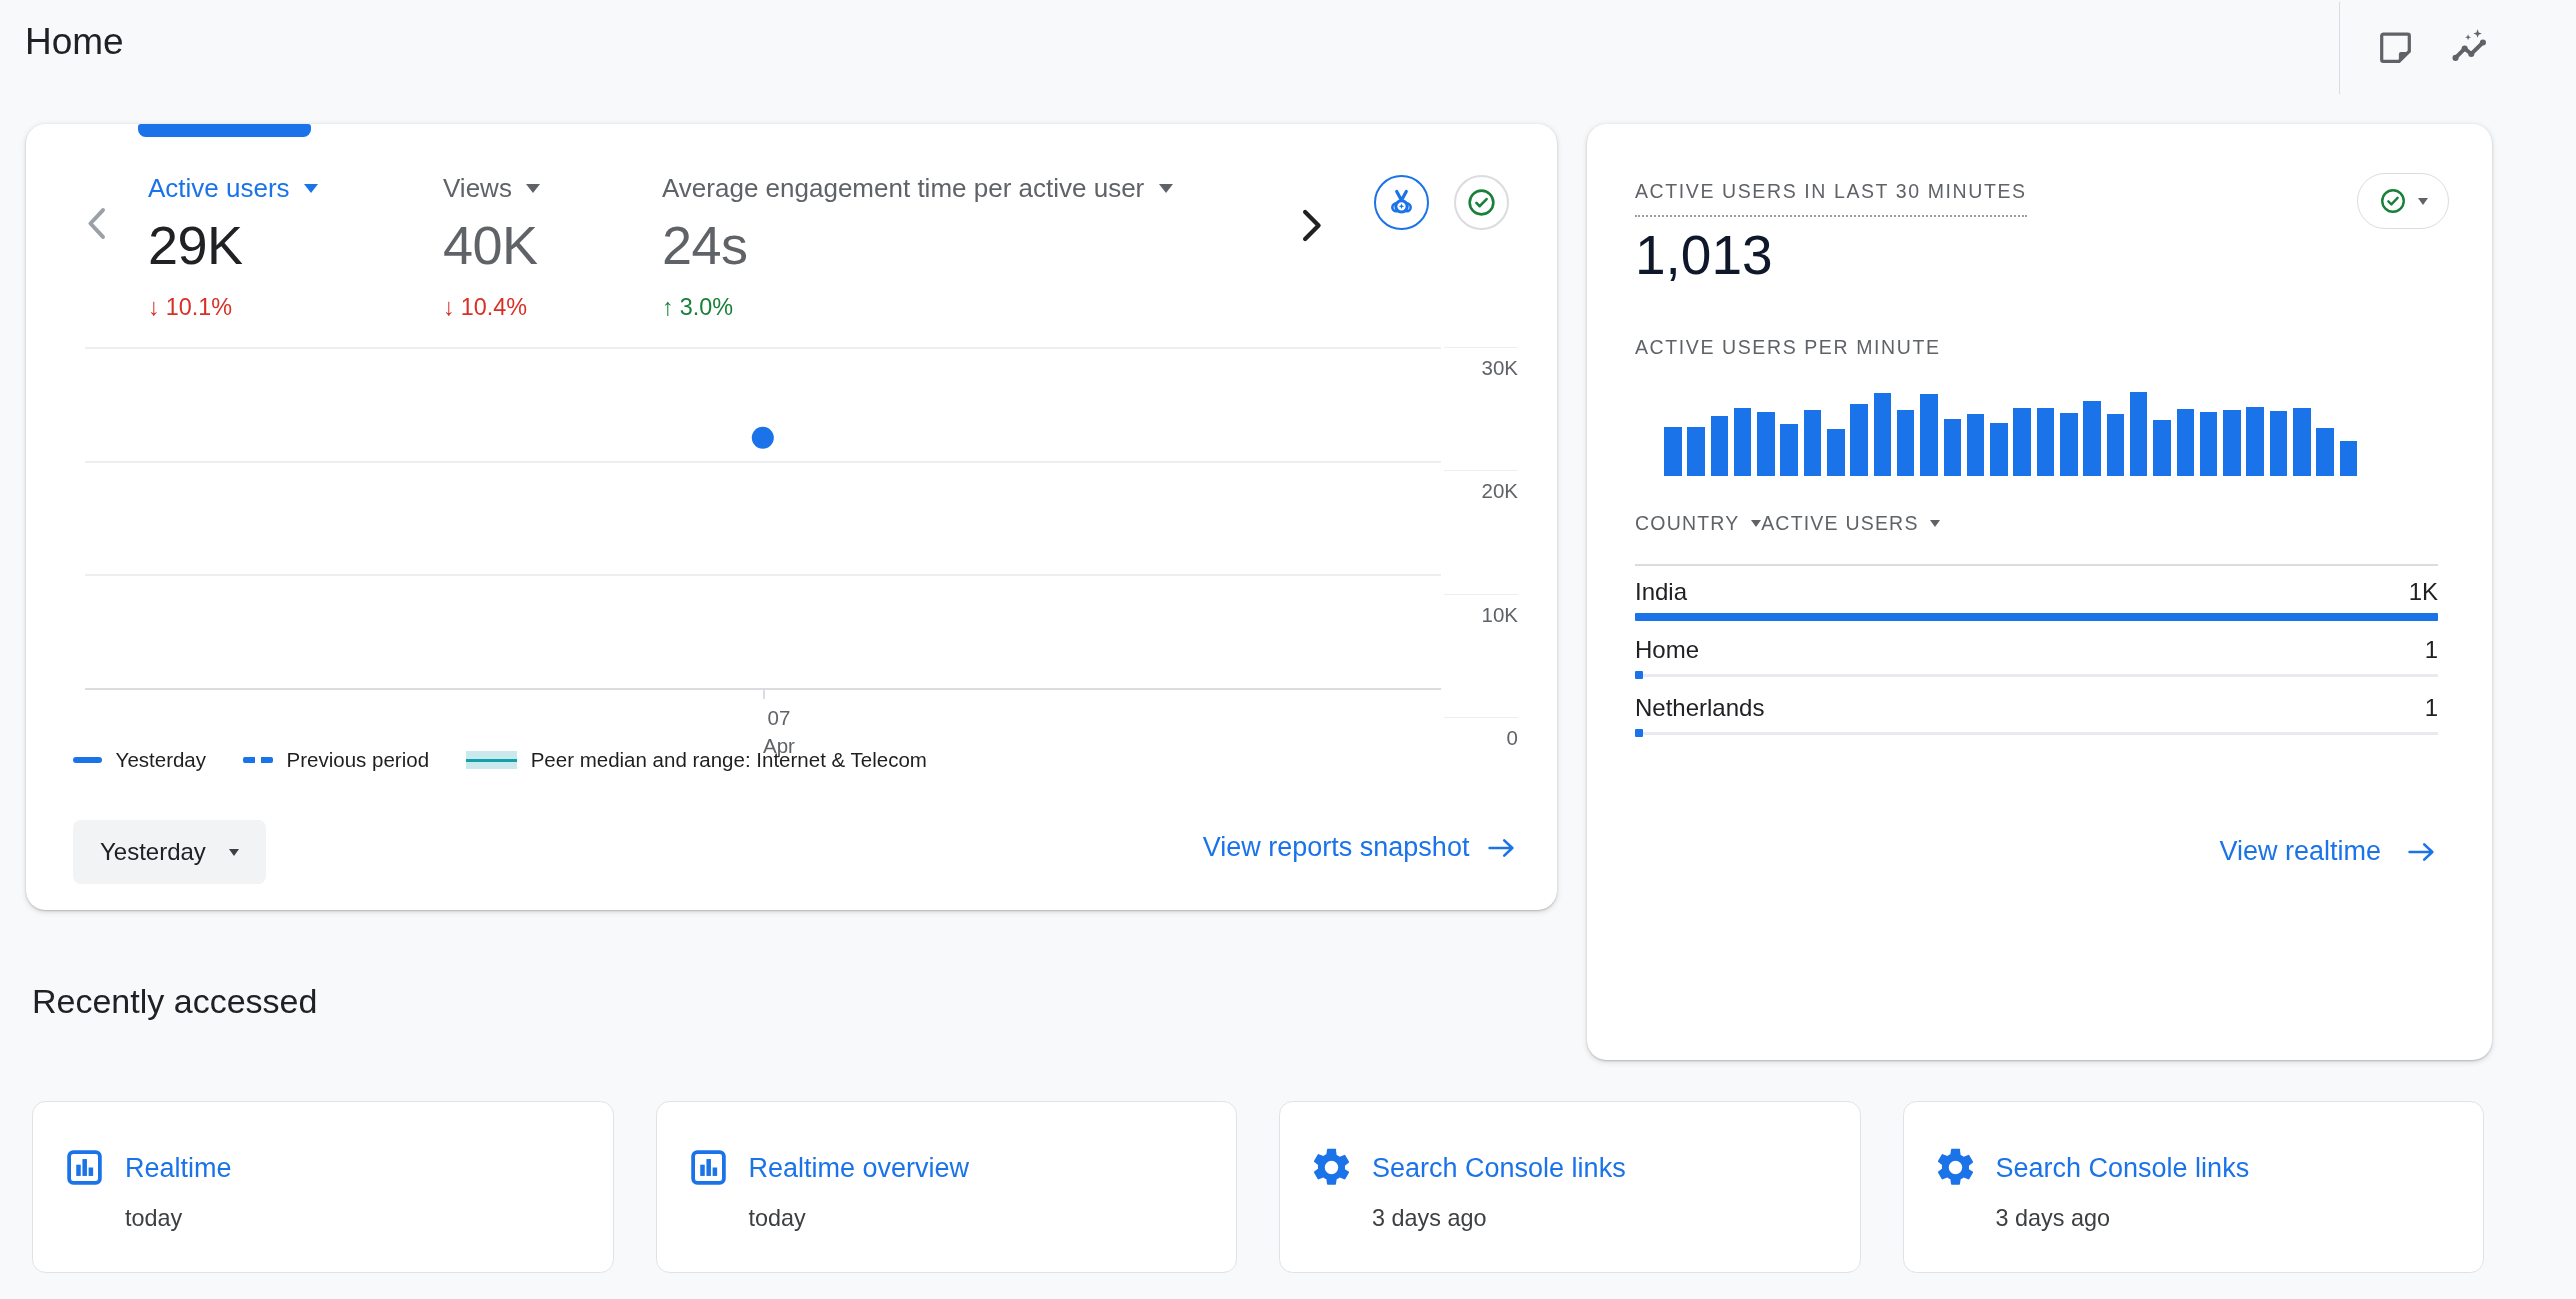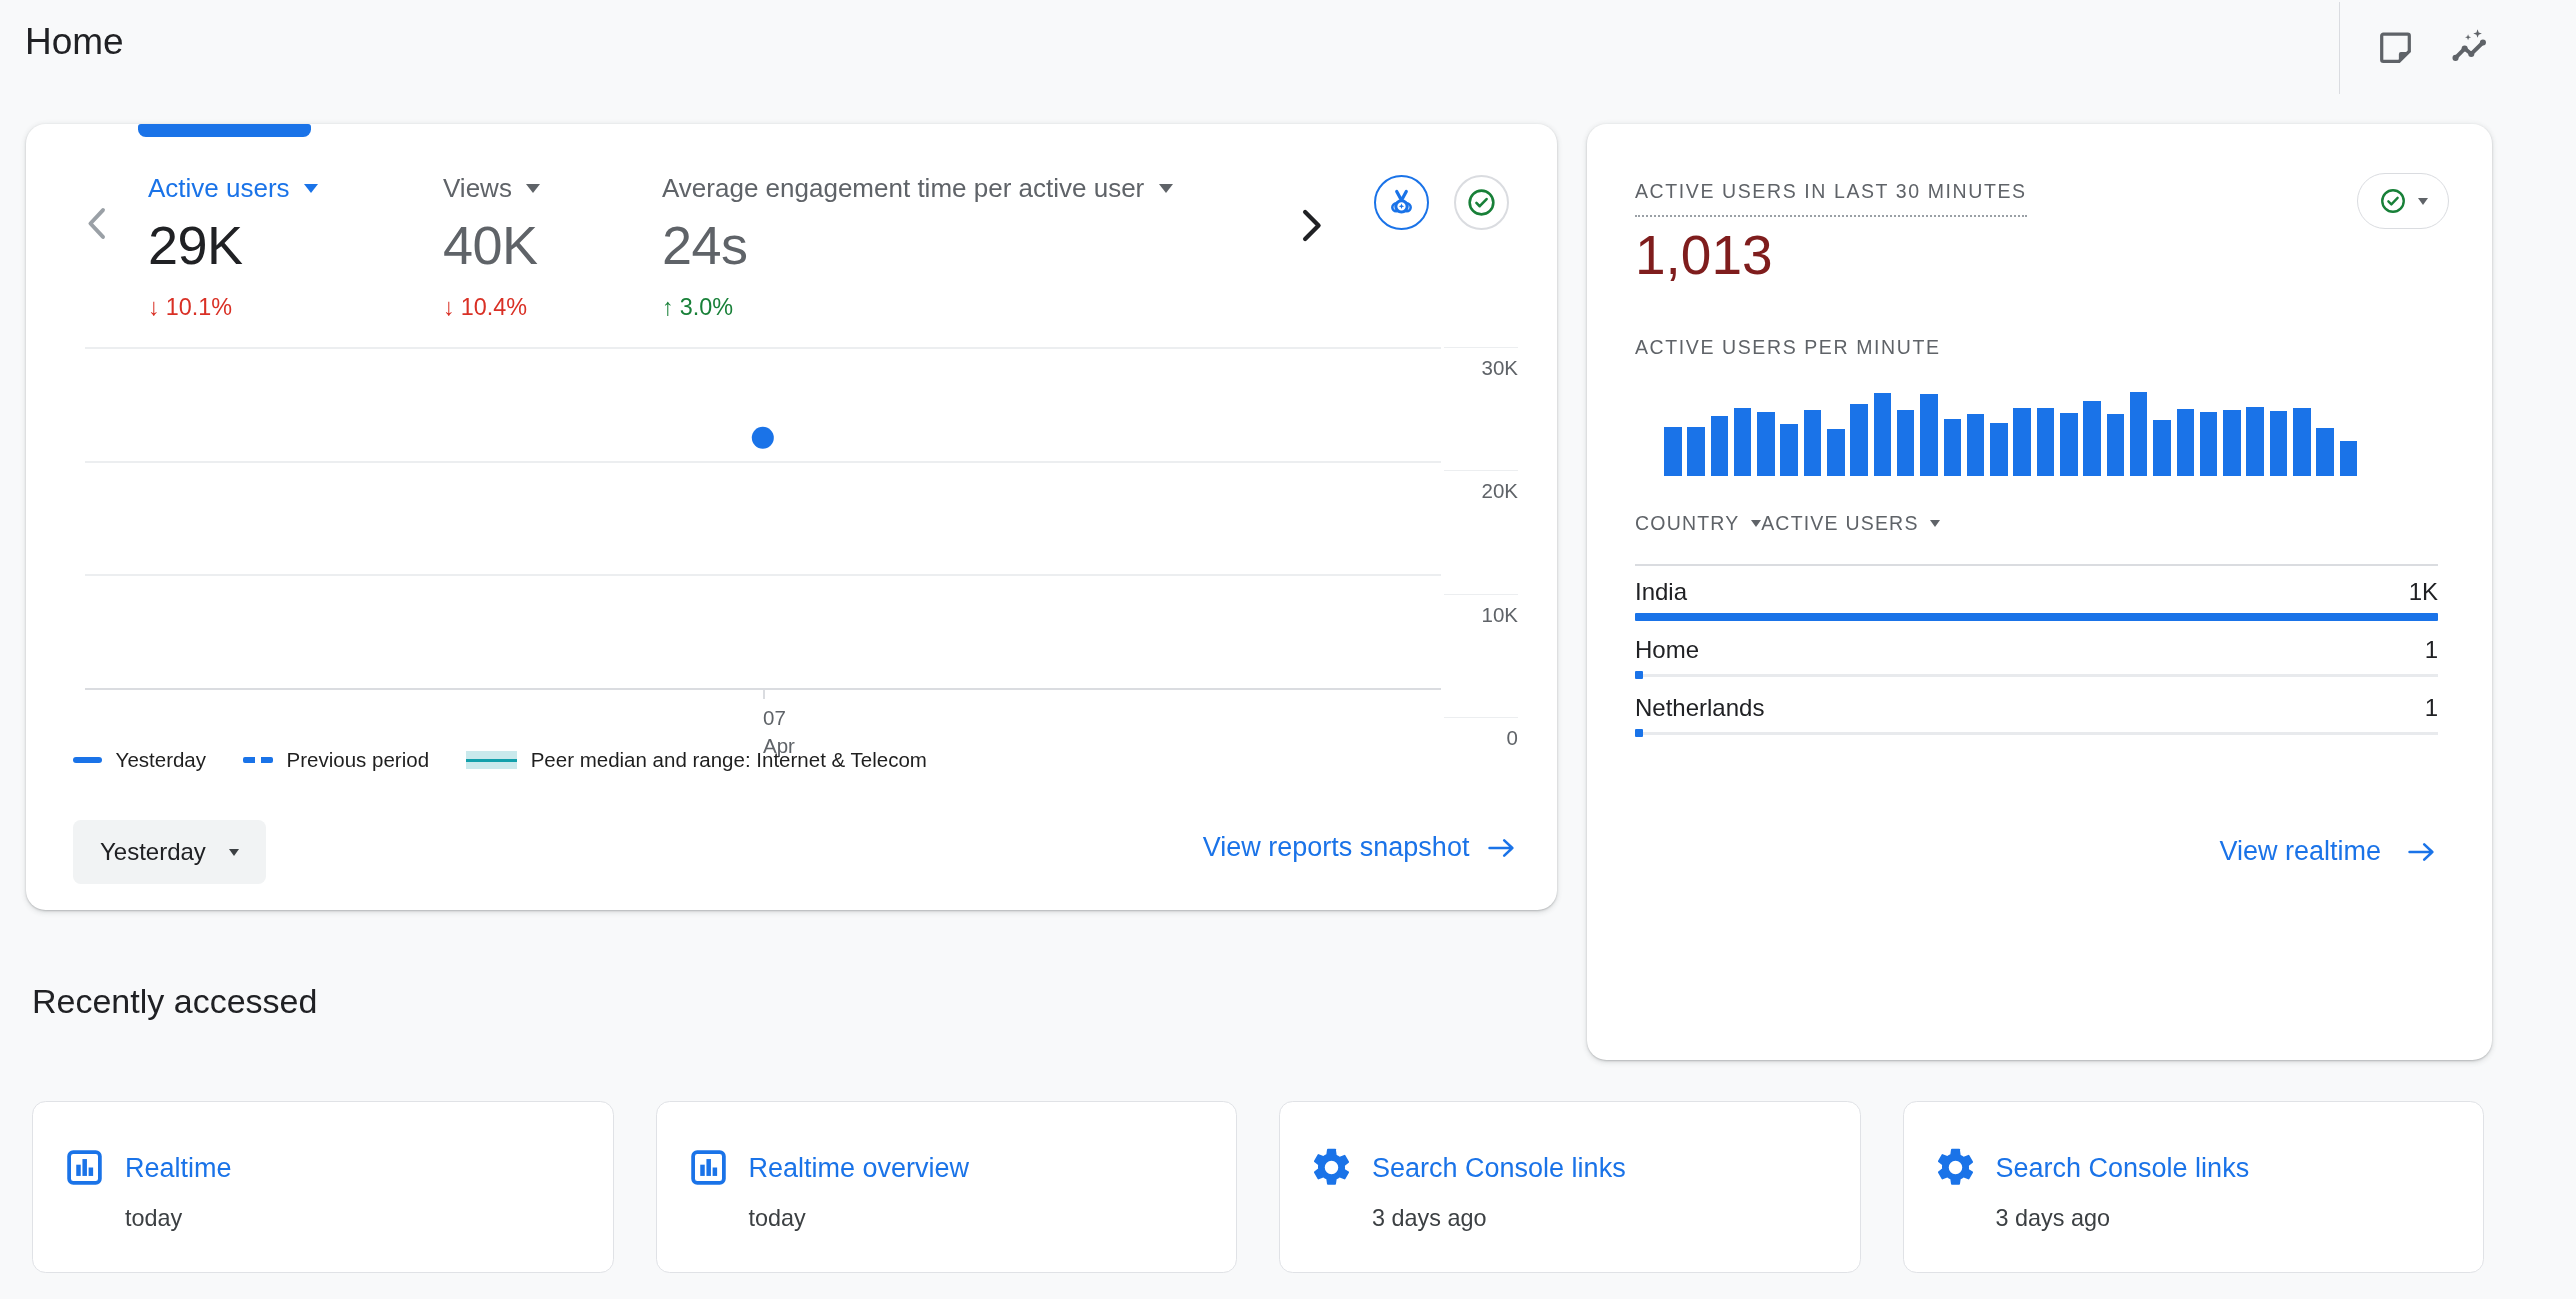--- a/index.html
+++ b/index.html
@@ -56,21 +56,21 @@
   .circle-badge.check { border:2.9px solid #dadce0; }
 
   .plot { position:absolute; left:59px; top:223px; width:1356px; height:341px; }
   .gridline { position:absolute; left:0; right:0; height:1.9px; background:#eceef0; }
   .gridline.zero { background:#dadce0; }
   .yaxis { position:absolute; left:1418px; top:223px; width:74px; height:370px; }
   .ytick { position:absolute; left:0; right:0; border-top:1.9px solid #eceef0; text-align:right; padding-top:8px; }
   .yt-text { font-size:20.5px; color:#5f6368; }
   .xtick { position:absolute; left:50%; top:100%; }
   .xtick-line { width:1.9px; height:10.7px; background:#dadce0; }
-  .xtick-labels { margin-top:5.8px; font-size:20.5px; color:#5f6368; line-height:28px; white-space:nowrap; }
+  .xtick-labels { margin-top:5.8px; font-size:20.5px; color:#5f6368; line-height:28px; white-space:nowrap;text-align:center; }
   .xtick-labels span { display:block; }
   .dot { position:absolute; width:22.4px; height:22.4px; border-radius:50%; background:#1a73e8; transform:translate(-50%,-50%); }
 
   .legend { position:absolute; left:47px; top:624px; display:flex; align-items:center; gap:37px; font-size:20.5px; color:#1f1f1f; }
   .lg-item { display:flex; align-items:center; gap:13.6px; }
   .lg-marker.solid { width:29px; height:6.8px; border-radius:3.9px; background:#1a73e8; }
   .lg-marker.dashed { width:30px; height:6.8px; border-radius:1.9px;
       background:linear-gradient(90deg,#1a73e8 0 11.7px,transparent 11.7px 18.5px,#1a73e8 18.5px 30px); }
   .lg-marker.band { width:51px; height:18.5px; background:#c9e9ec; position:relative; }
   .lg-marker.band::after { content:''; position:absolute; left:0; right:0; top:7.8px; height:3.9px; background:#12a0ab; }
@@ -80,21 +80,21 @@
   .card-link { position:absolute; display:flex; align-items:center; gap:15.6px; color:#1a73e8; font-size:27px; font-weight:500; }
   .ov-link { right:39px; top:708px; }
   .rt-link { right:54px; top:712px;gap:24px; }
   .card-link svg { width:33px; height:26px; }
 
   
   .rt-title { position:absolute; left:48px; top:56px; font-size:19.5px; letter-spacing:1.6px; font-weight:500;
               color:#5f6368; padding-bottom:11.7px; border-bottom:2.9px dotted #9aa0a6; }
   .status-pill { position:absolute; right:43px; top:49px; width:92px; height:56px; border:1.9px solid #dadce0;
                  border-radius:29px; display:flex; align-items:center; justify-content:center; gap:9.7px; background:#fff; }
-  .rt-value { position:absolute; left:48px; top:99px; font-size:55px; color:#7f1d1d; }
+  .rt-value { position:absolute; left:48px; top:99px; font-size:55px; color:#0f172a; }
   .rt-subtitle { position:absolute; left:48px; top:212px; font-size:19.5px; letter-spacing:1.6px; font-weight:500; color:#5f6368; }
   .minute-bars { position:absolute; left:77px; top:250px; width:698px; height:102px; display:flex; align-items:flex-end; gap:5.8px; }
   .rt-bar { flex:0 0 17.5px; background:#1a73e8; }
 
   .rt-table-head { position:absolute; left:48px; right:54px; top:388px; display:flex; justify-content:flex-start; }
   .rt-table-head button { display:flex; align-items:center; gap:11.7px; font-size:19.5px; letter-spacing:1.2px;
                           font-weight:500; color:#5f6368; }
   .rt-sep { position:absolute; left:48px; right:54px; top:440px; height:1.9px; background:#dadce0; }
   .rt-rows { position:absolute; left:48px; right:54px; top:446px; }
   .country-row { position:relative; height:58px; }

